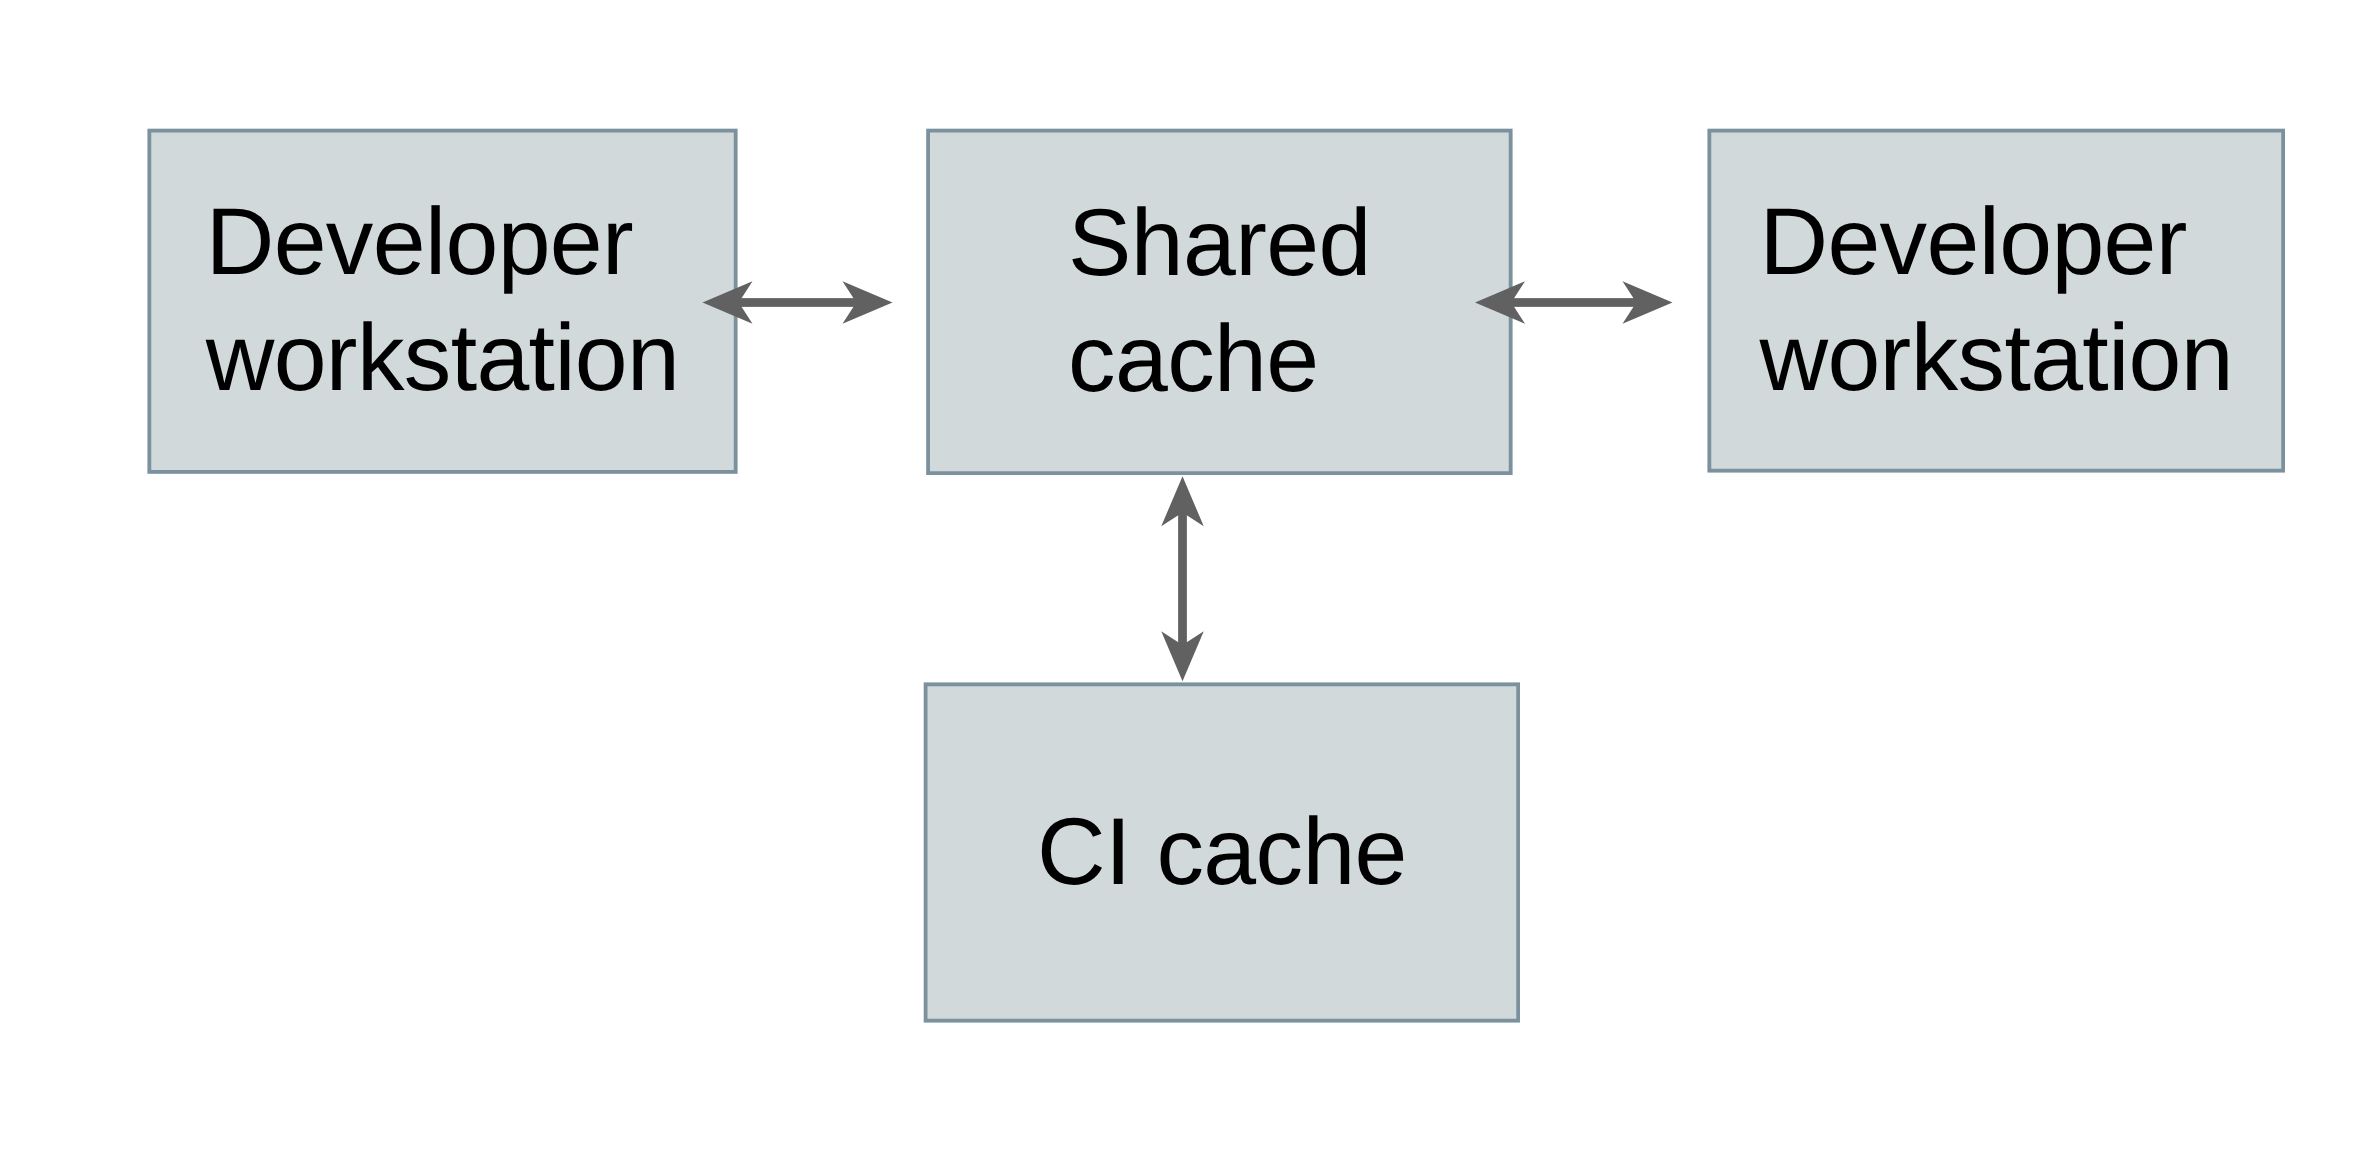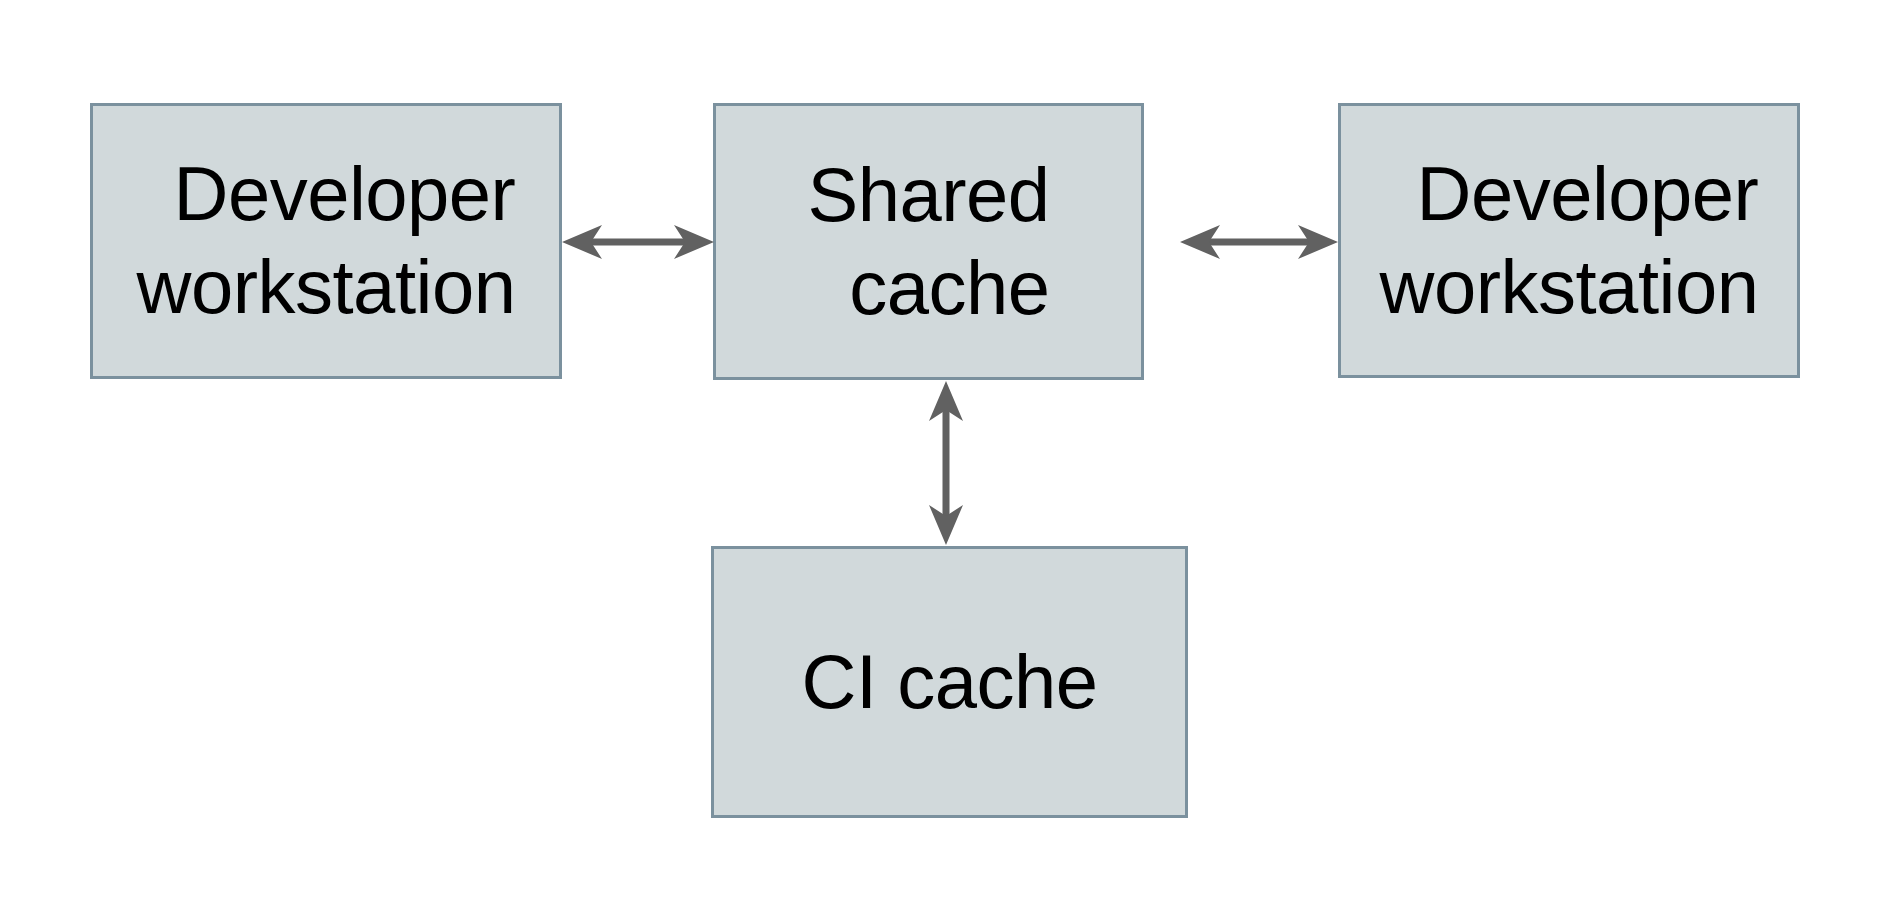--- a/index.html
+++ b/index.html
@@ -16,38 +16,39 @@
     overflow: hidden;
   }
   .node {
     position: absolute;
     background: var(--node-fill, #d1d9db);
     border: 3px solid var(--node-border, #7b919e);
     box-sizing: border-box;
     display: flex;
     align-items: center;
     justify-content: center;
-    text-align: right;
+    text-align: left;
+    margin-left: 28px;
   }
   .node-label {
     color: var(--text-color, #000000);
     font-size: 76px;
     line-height: 1.22;
     letter-spacing: -0.5px;
     white-space: pre-line;
   }
   .edge {
     position: absolute;
   }
   .edge svg {
     display: block;
   }
   
   #node-dev-left   { left: 90px;   top: 103px; width: 472px; height: 276px; }
-  #node-cache      { left: 713px;  top: 103px; width: 431px; height: 277px; }
+  #node-cache      { left: 713px;  top: 103px; width: 469px; height: 277px; }
   #node-dev-right  { left: 1338px; top: 103px; width: 462px; height: 275px; }
   #node-ci         { left: 711px;  top: 546px; width: 477px; height: 272px; }
   
   #edge-left     { left: 560px;  top: 220px; }
   #edge-right    { left: 1178px; top: 220px; }
   #edge-vertical { left: 924px;  top: 379px; }
 </style>
 </head>
 <body>
 

